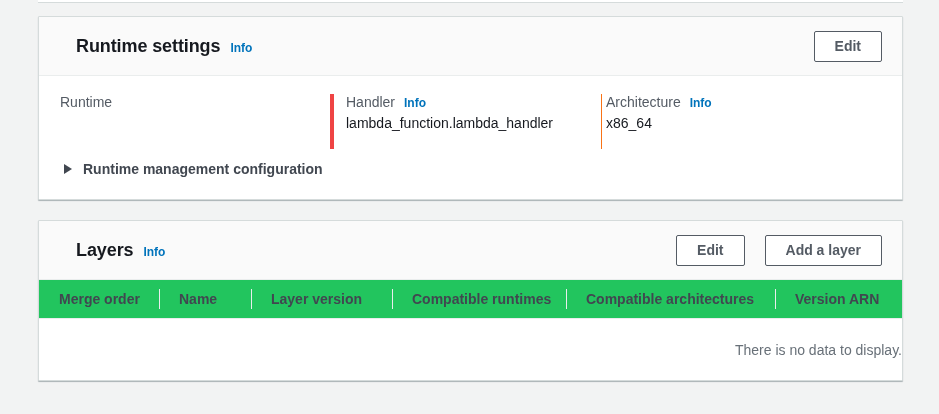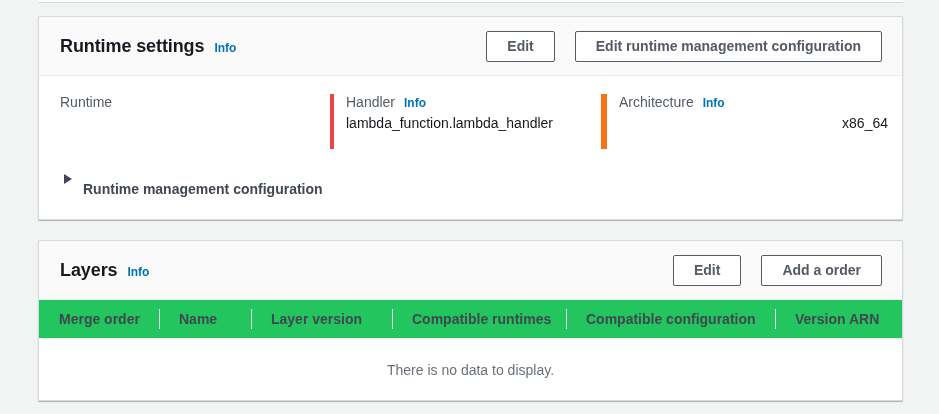--- a/index.html
+++ b/index.html
@@ -25,21 +25,21 @@
     border-radius: 1px;
     box-shadow: 0 1px 1px 0 rgba(0,28,36,.3);
   }
   .card + .card { margin-top: 20px; }
 
   .card-header {
     background: #fafafa;
     border-bottom: 1px solid #eaeded;
     height: 59px;
     display: flex; align-items: center; justify-content: space-between;
-    padding: 0 20px 0 21px;
+    padding: 0 20px 0 37px;
   }
   .title-group { display: flex; align-items: baseline; gap: 10px; }
   .card-title { font-size: 18px; font-weight: bold; color: #16191f; letter-spacing: -0.1px; }
   .info-link {
     font-size: 12px; font-weight: bold; color: #0073bb;
     text-decoration: none; cursor: pointer;
   }
   .actions { display: flex; gap: 20px; }
   .btn {
     background: #ffffff;
@@ -52,76 +52,75 @@
     padding: 0 20px;
     cursor: pointer;
     white-space: nowrap;
   }
 
   
   .field-columns { display: flex; padding: 18px 0 8px; }
   .field { padding: 0 12px 18px 21px; }
   .field-c1 { width: 291px; }
   .field-c2 { width: 271px; padding-left: 12px; border-left: 4px solid #ef4444; }
-  .field-c3 { width: 299px; padding-left: 12px; border-left: 6px solid #f97316; text-align: right; }
+  .field-c3 { width: 299px; padding-left: 4px; border-left: 1px solid #f97316; }
   .field-label-row { display: flex; align-items: baseline; gap: 9px; margin-bottom: 5px; }
   .field-label { font-size: 14px; color: #545b64; }
   .field-value { font-size: 14px; color: #16191f; }
 
   .expander {
     display: flex; align-items: center; gap: 11px;
     padding: 4px 20px 22px 25px;
     cursor: pointer;
   }
   .caret {
     width: 0; height: 0; display: inline-block;
     border-top: 5px solid transparent;
     border-bottom: 5px solid transparent;
     border-left: 8px solid #414750;
   }
-  .expander-label { font-size: 14px; font-weight: bold; color: #414750; margin-top: 20px; }
+  .expander-label { font-size: 14px; font-weight: bold; color: #414750; }
 
   
   .table-header { display: flex; background: #22c55e; border-bottom: 1px solid #eaeded; height: 39px; }
   .th {
     font-size: 14px; font-weight: bold; color: #414750;
     display: flex; align-items: center;
     padding-left: 20px;
     position: relative;
     white-space: nowrap;
   }
   .th + .th::before {
     content: ""; position: absolute; left: 0; top: 9px; bottom: 9px;
     width: 1px; background: #eaeded;
   }
   .th-1 { width: 120px; } .th-2 { width: 92px; } .th-3 { width: 141px; }
   .th-4 { width: 174px; } .th-5 { width: 209px; } .th-6 { flex: 1; }
 
   .table-empty {
     height: 61px; background: #ffffff;
-    display: flex; align-items: center; justify-content: center;
+    display: flex; align-items: center; justify-content: flex-end;
   }
   .empty-message { font-size: 14px; color: #687078; }
 </style>
 </head>
 <body>
 
 <div class="page">
 
   <div class="prev-card-edge"></div>
 
   <section class="card">
     <header class="card-header">
       <div class="title-group">
         <h2 class="card-title">Runtime settings</h2>
         <a class="info-link">Info</a>
       </div>
       <div class="actions">
         <button class="btn">Edit</button>
-        <button class="btn">Edit runtime management configuration</button>
       </div>
     </header>
 
     <div class="card-body">
       <div class="field-columns">
         <div class="field field-c1">
           <div class="field-label-row">
             <span class="field-label">Runtime</span>
           </div>
         </div>
@@ -149,30 +148,30 @@
   </section>
 
   <section class="card">
     <header class="card-header">
       <div class="title-group">
         <h2 class="card-title">Layers</h2>
         <a class="info-link">Info</a>
       </div>
       <div class="actions">
         <button class="btn">Edit</button>
-        <button class="btn">Add a order</button>
+        <button class="btn">Add a layer</button>
       </div>
     </header>
 
     <div class="table-header">
       <div class="th th-1">Merge order</div>
       <div class="th th-2">Name</div>
       <div class="th th-3">Layer version</div>
       <div class="th th-4">Compatible runtimes</div>
-      <div class="th th-5">Compatible configuration</div>
+      <div class="th th-5">Compatible architectures</div>
       <div class="th th-6">Version ARN</div>
     </div>
 
     <div class="table-empty">
       <span class="empty-message">There is no data to display.</span>
     </div>
   </section>
 
 </div>
 

